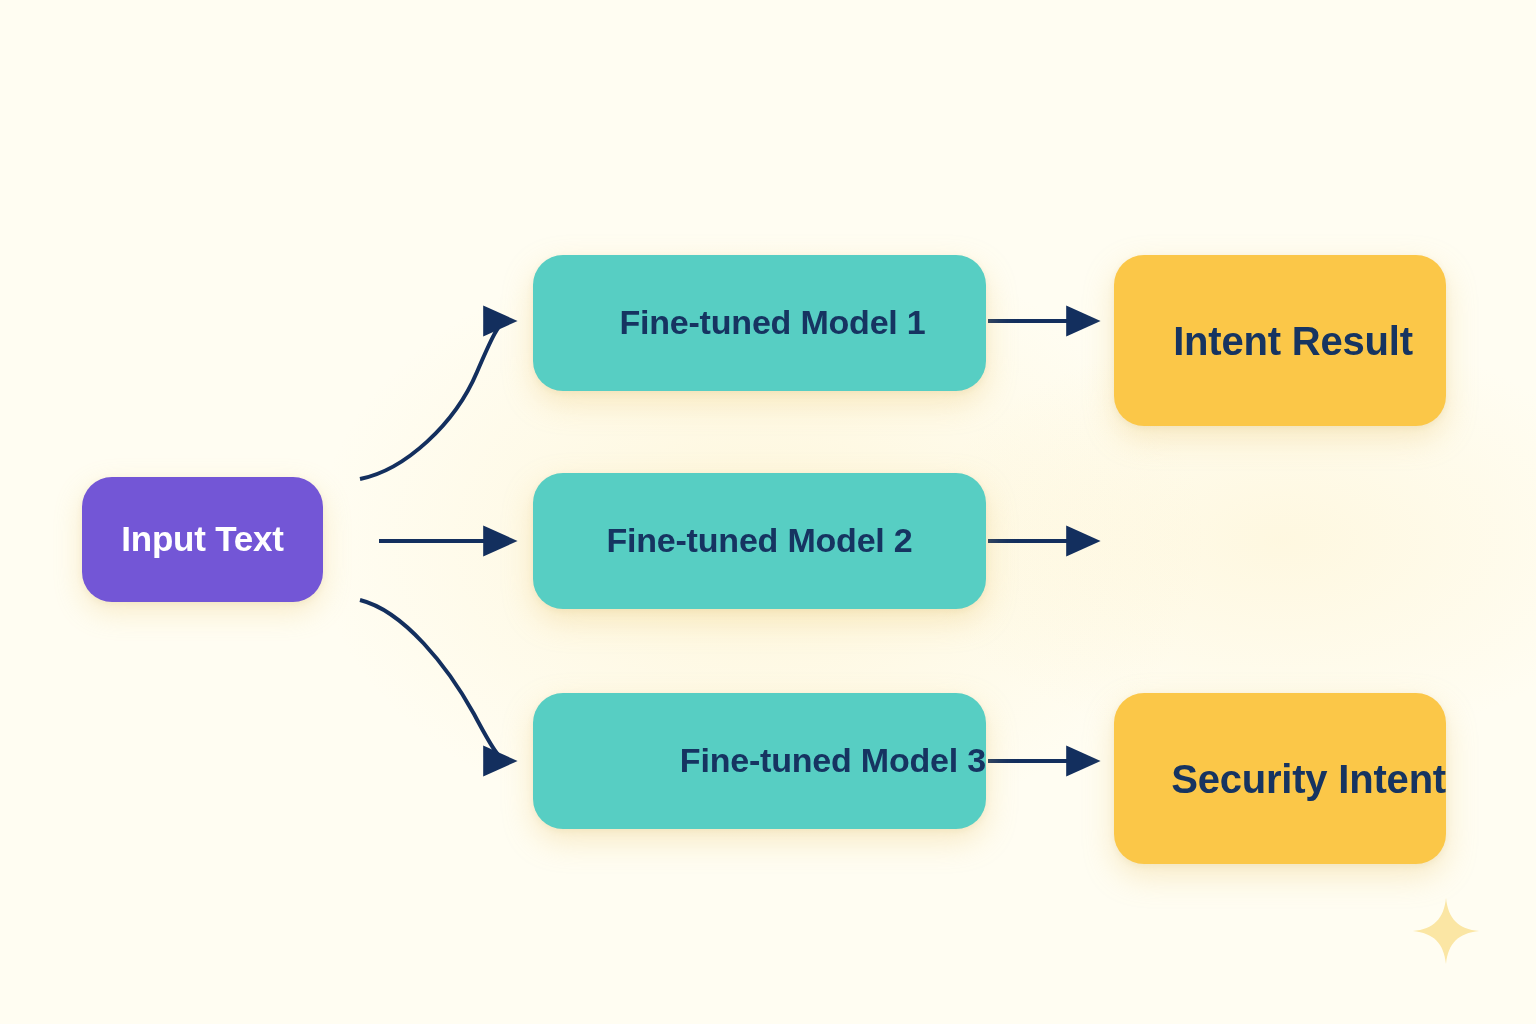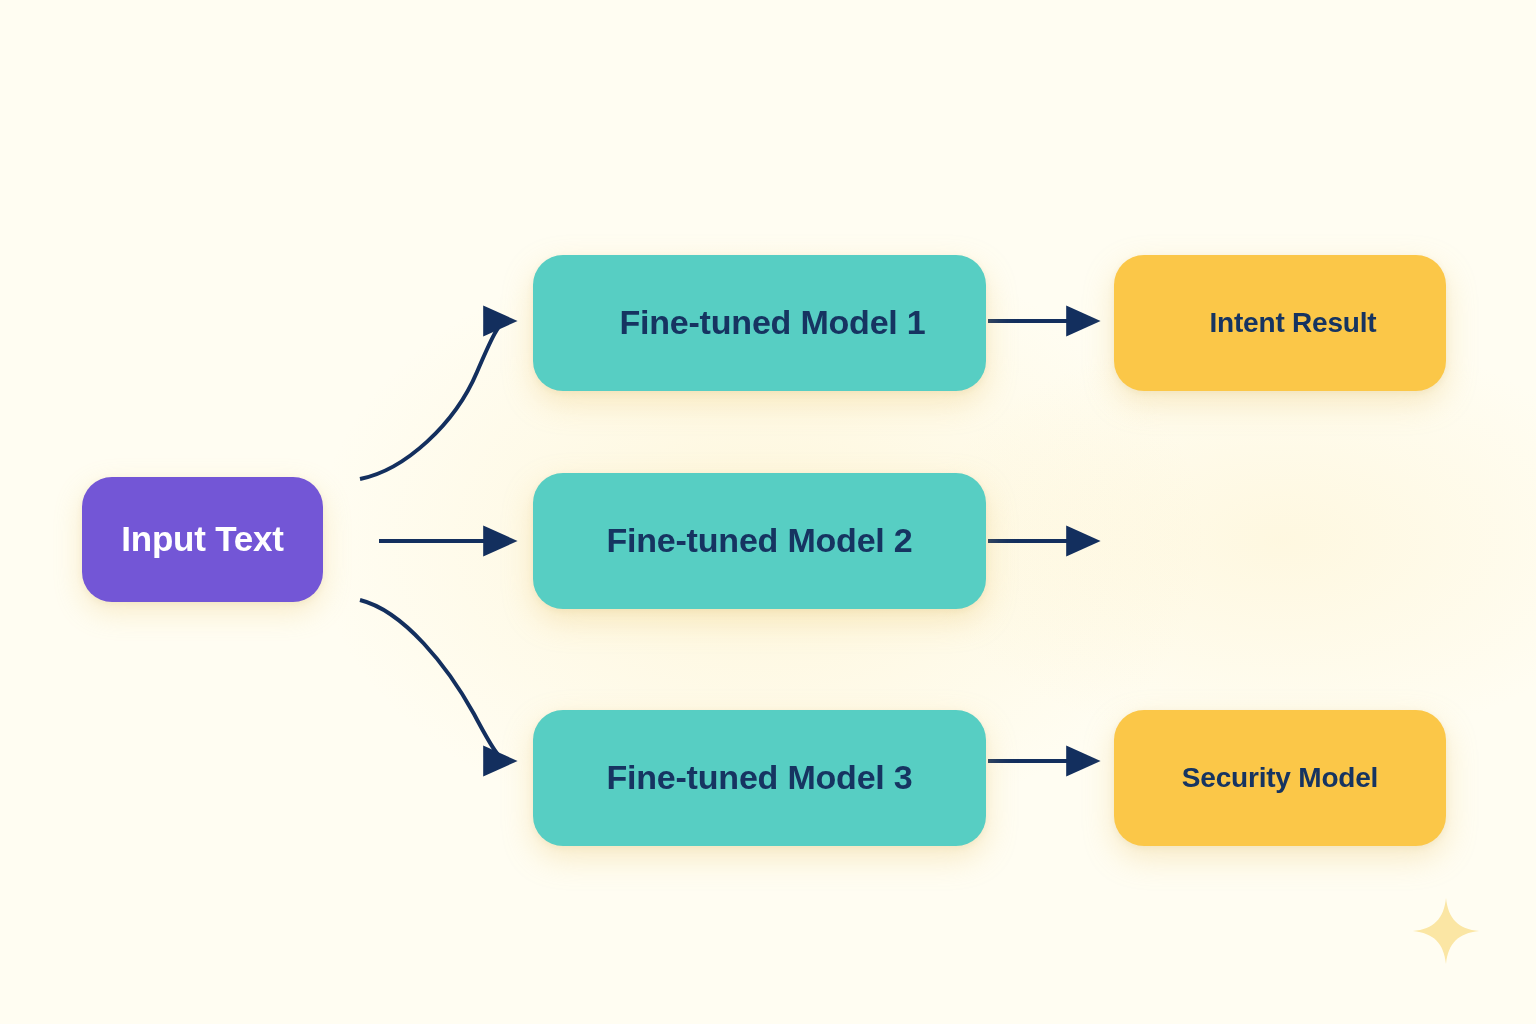--- a/index.html
+++ b/index.html
@@ -73,31 +73,31 @@
     background: #57cec3;
     color: #163461;
     font-size: 34px;
     font-weight: bold;
     box-shadow: 0 12px 30px rgba(234,200,110,0.34), 0 2px 6px rgba(160,130,60,0.10);
   }
 
   .node.result {
     left: 1114px;
     width: 332px;
-    height: 136px;
+    height: 171px;
     background: #fbc748;
     color: #163461;
-    font-size: 28px;
+    font-size: 40px;
     font-weight: bold;
     box-shadow: 0 12px 30px rgba(234,200,110,0.34), 0 2px 6px rgba(160,130,60,0.10);
   }
 
   .row1 { top: 255px; padding-left: 26px; }
   .row2 { top: 473px; }
-  .row3 { top: 710px; }
+  .row3 { top: 693px; justify-content: flex-end; }
 
   
   #sparkle {
     position: absolute;
     left: 1410px;
     top: 895px;
     width: 72px;
     height: 72px;
   }
 </style>
@@ -144,20 +144,20 @@
   <div class="node model row3">
     <span class="node-label">Fine-tuned Model 3</span>
   </div>
 
   <div class="node result row1">
     <span class="node-label">Intent Result</span>
   </div>
 
 
   <div class="node result row3">
-    <span class="node-label">Security Model</span>
+    <span class="node-label">Security Intent</span>
   </div>
 
   <svg id="sparkle" viewBox="0 0 100 100" xmlns="http://www.w3.org/2000/svg">
     <path d="M50 4 C53 33 67 47 96 50 C67 53 53 67 50 96 C47 67 33 53 4 50 C33 47 47 33 50 4 Z" fill="#fbe6a4"></path>
   </svg>
 
 </div>
 
 </body></html>

